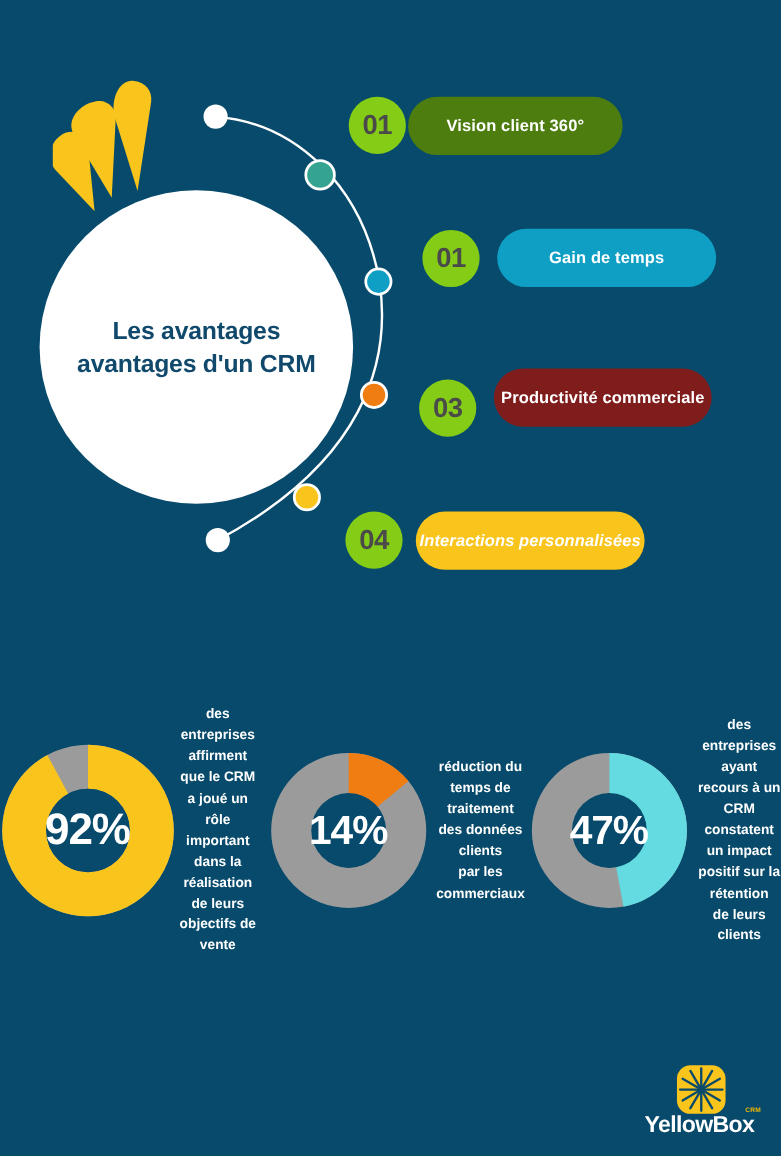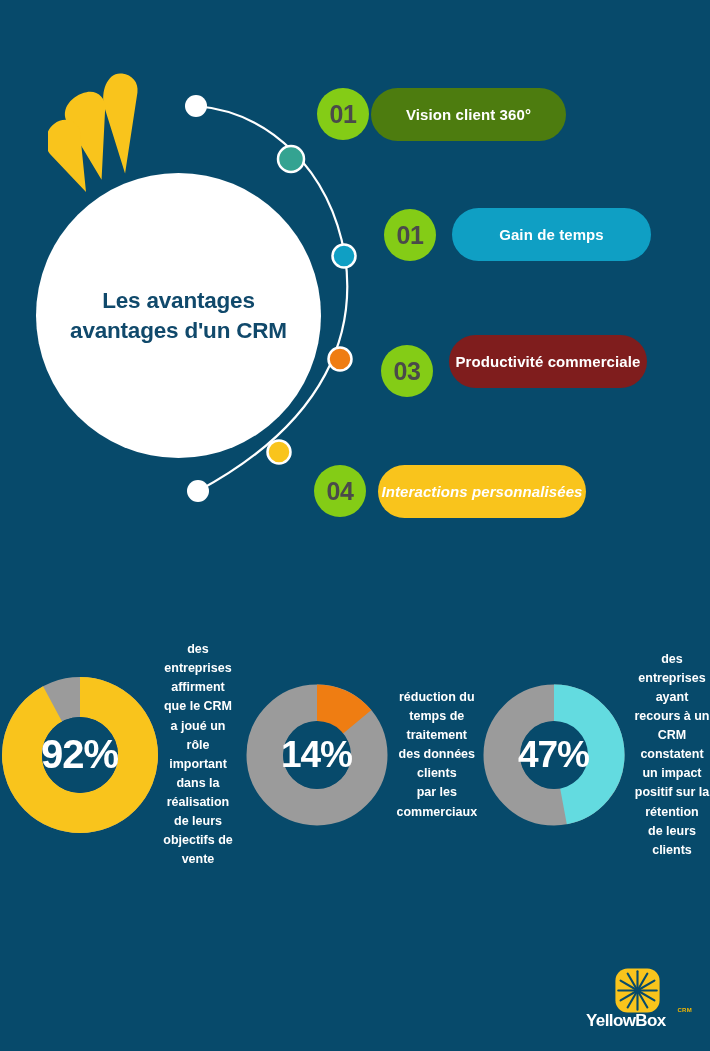--- a/index.html
+++ b/index.html
@@ -139,21 +139,21 @@
     top: 0;
     width: 47px;
     height: 47px;
   }
   .logo-word {
     position: absolute;
     left: 0;
     top: 44px;
     width: 108px;
     color: #ffffff;
-    font-size: 17px;
+    font-size: 21px;
     font-weight: bold;
     letter-spacing: -0.6px;
     text-align: left;
   }
   .logo-tm {
     position: absolute;
     right: 2px;
     top: 40px;
     color: #f6b900;
     font-size: 6px;

